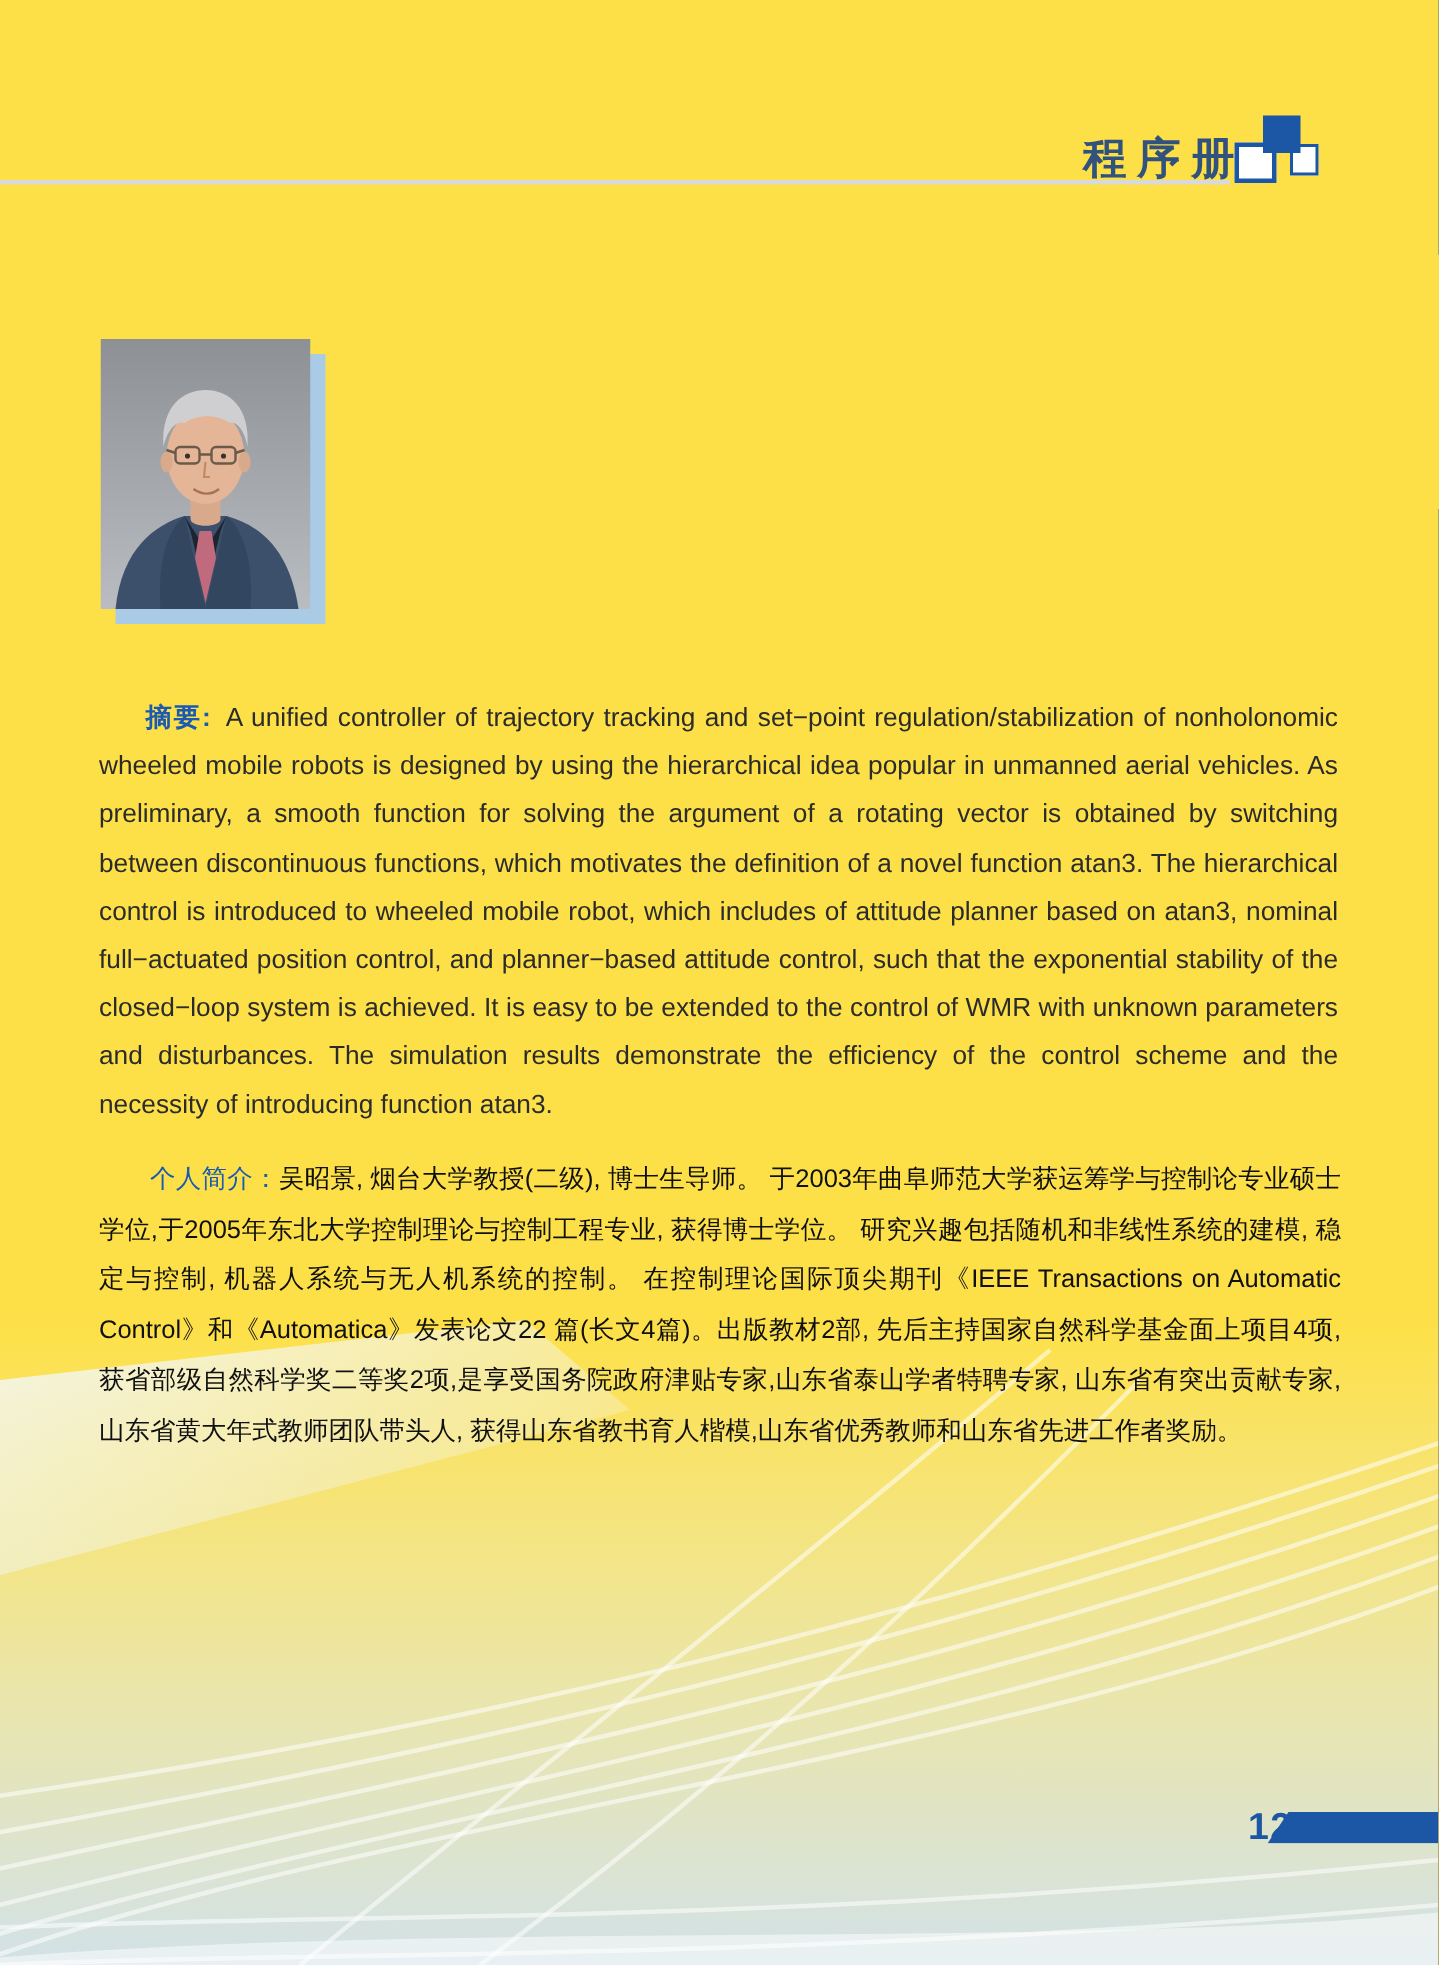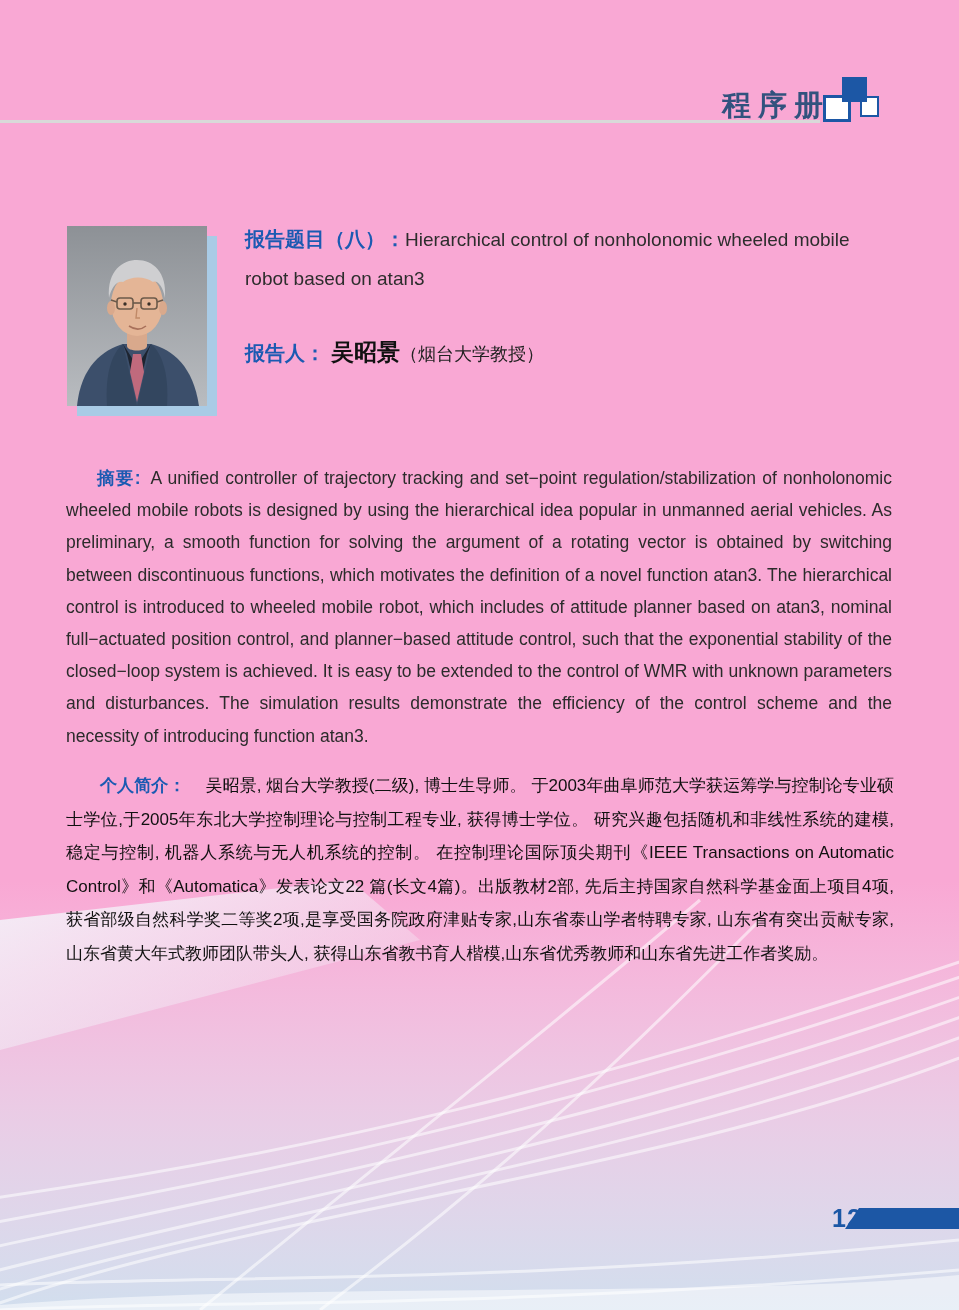--- a/index.html
+++ b/index.html
@@ -2,21 +2,21 @@
 <html><head>
 <meta charset="utf-8">
 <style>
   * { margin: 0; padding: 0; box-sizing: border-box; }
   html, body { background: #777; }
   .page {
     position: relative;
     width: 959px;
     height: 1310px;
     margin: 0 auto;
-    background: #f9a8d4;
+    background: #fde047;
     overflow: hidden;
     font-family: "Liberation Sans", "DejaVu Sans", sans-serif;
   }
 
   
   .bg-waves {
     position: absolute;
     left: 0; bottom: 0;
     width: 959px; height: 430px;
     pointer-events: none;
@@ -144,22 +144,22 @@
     width: 828px;
     font-size: 17px;
     line-height: 33.5px;
     color: #101010;
     text-align: justify;
     text-align-last: left;
     text-indent: 34px;
   }
   .bio .sec-label {
     color: #1b5ab2;
-    font-weight: bold;
-    margin-right: 20px;
+    font-weight: normal;
+    margin-right: 0;
   }
 
   
   .page-number {
     position: absolute;
     left: 806px; top: 1204px;
     font-size: 25px;
     font-weight: bold;
     color: #1c57a5;
     letter-spacing: 1px;
@@ -250,27 +250,21 @@
       </g>
 
       <circle cx="58" cy="78" r="1.7" fill="#3a3028"></circle>
       <circle cx="82" cy="78" r="1.7" fill="#3a3028"></circle>
 
       <path d="M70,82 L69,92 L73,92" stroke="#c08a68" stroke-width="1.4" fill="none"></path>
       <path d="M62,100 C68,104 74,104 79,100" stroke="#a8705a" stroke-width="1.6" fill="none"></path>
     </svg>
   </div>
 
-  <div class="title-block">
-    <span class="title-label">报告题目（八）：</span><span>Hierarchical control of nonholonomic wheeled mobile robot based on atan3</span>
-  </div>
-
-  <div class="speaker-line">
-    <span class="speaker-label">报告人：</span><span class="speaker-name">吴昭景</span><span class="speaker-affil">（烟台大学教授）</span>
-  </div>
+
 
   <p class="abstract">
     <span class="sec-label">摘要:</span><span>A unified controller of trajectory tracking and set−point regulation/stabilization of nonholonomic wheeled mobile robots is designed by using the hierarchical idea popular in unmanned aerial vehicles. As preliminary, a smooth function for solving the argument of a rotating vector is obtained by switching between discontinuous functions, which motivates the definition of a novel function atan3. The hierarchical control is introduced to wheeled mobile robot, which includes of attitude planner based on atan3, nominal full−actuated position control, and planner−based attitude control, such that the exponential stability of the closed−loop system is achieved. It is easy to be extended to the control of WMR with unknown  parameters and disturbances. The simulation results demonstrate the efficiency of the control scheme and the necessity of introducing function atan3.</span>
   </p>
 
   <p class="bio">
     <span class="sec-label">个人简介：</span><span>吴昭景, 烟台大学教授(二级), 博士生导师。 于2003年曲阜师范大学获运筹学与控制论专业硕士学位,于2005年东北大学控制理论与控制工程专业, 获得博士学位。 研究兴趣包括随机和非线性系统的建模, 稳定与控制, 机器人系统与无人机系统的控制。 在控制理论国际顶尖期刊《IEEE Transactions on Automatic Control》和《Automatica》发表论文22 篇(长文4篇)。出版教材2部, 先后主持国家自然科学基金面上项目4项, 获省部级自然科学奖二等奖2项,是享受国务院政府津贴专家,山东省泰山学者特聘专家, 山东省有突出贡献专家,山东省黄大年式教师团队带头人, 获得山东省教书育人楷模,山东省优秀教师和山东省先进工作者奖励。</span>
   </p>
 
   <div class="page-number">12</div>

